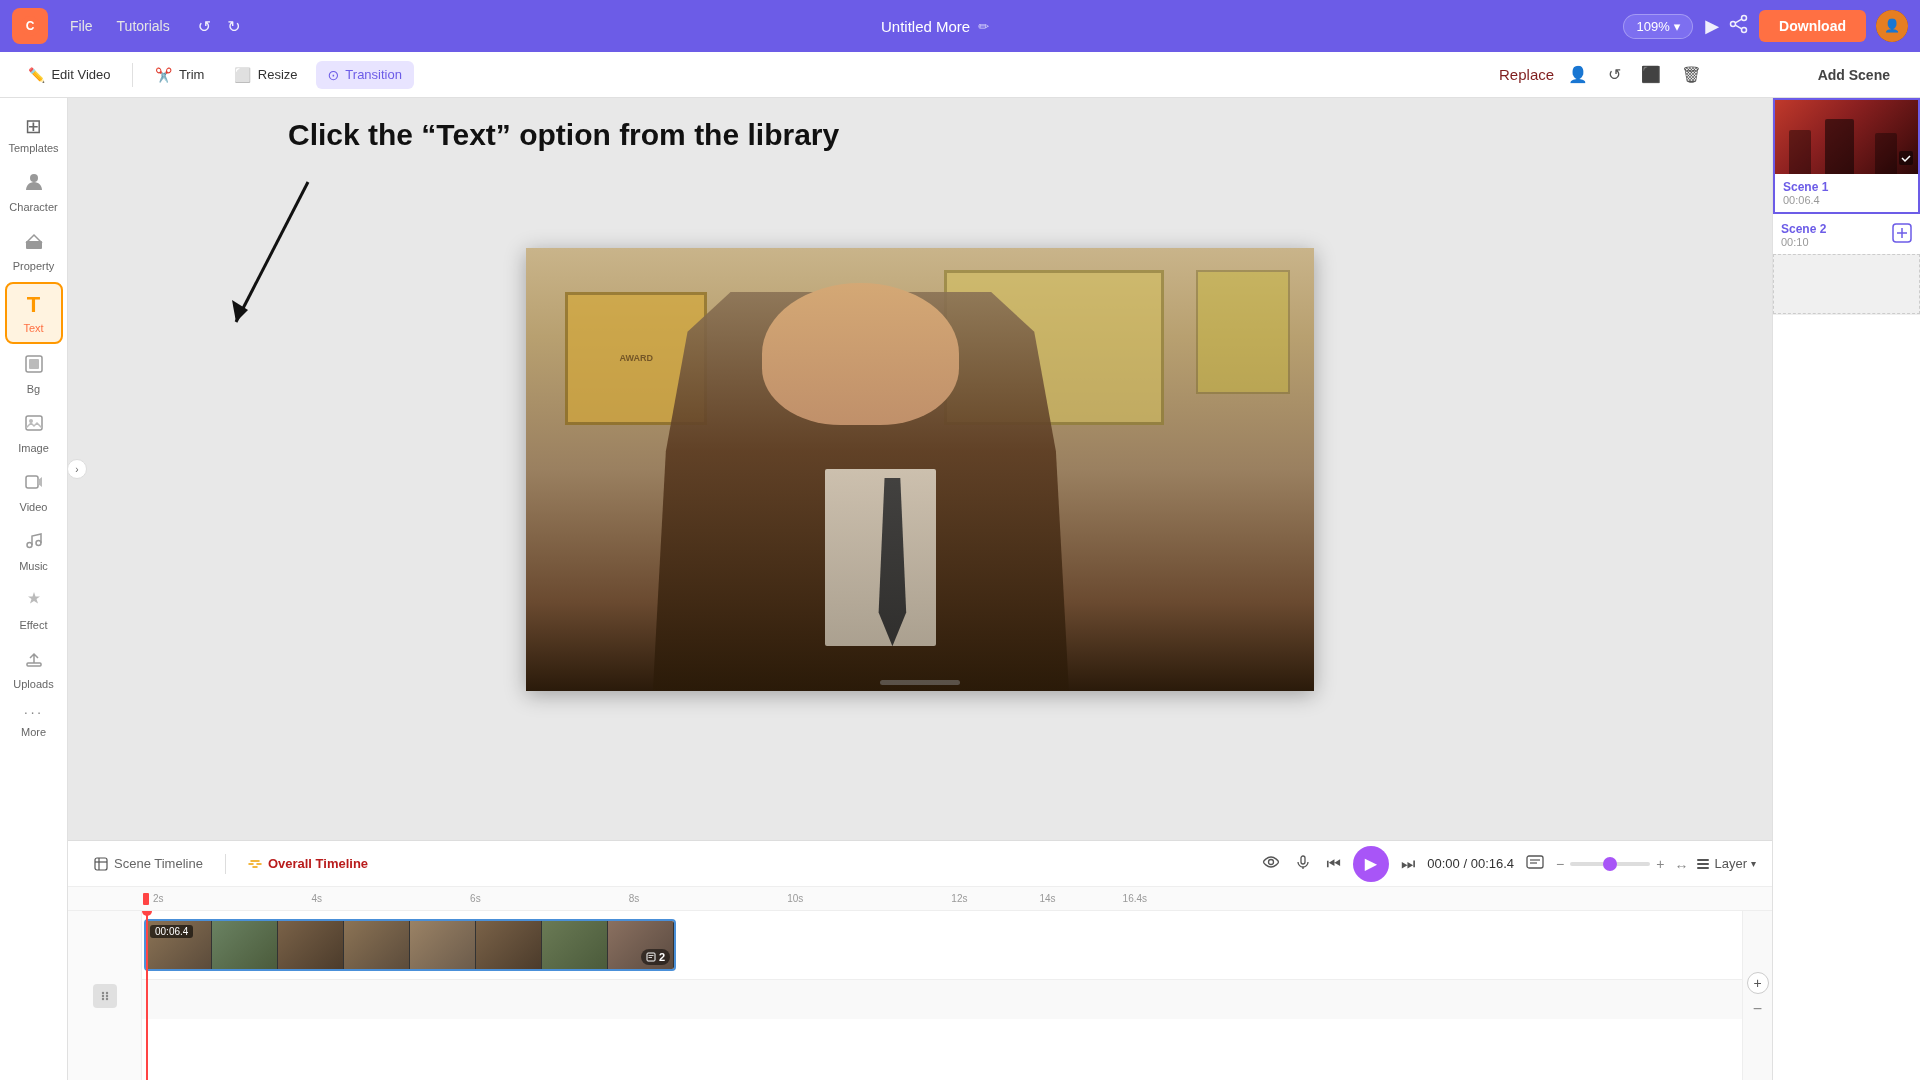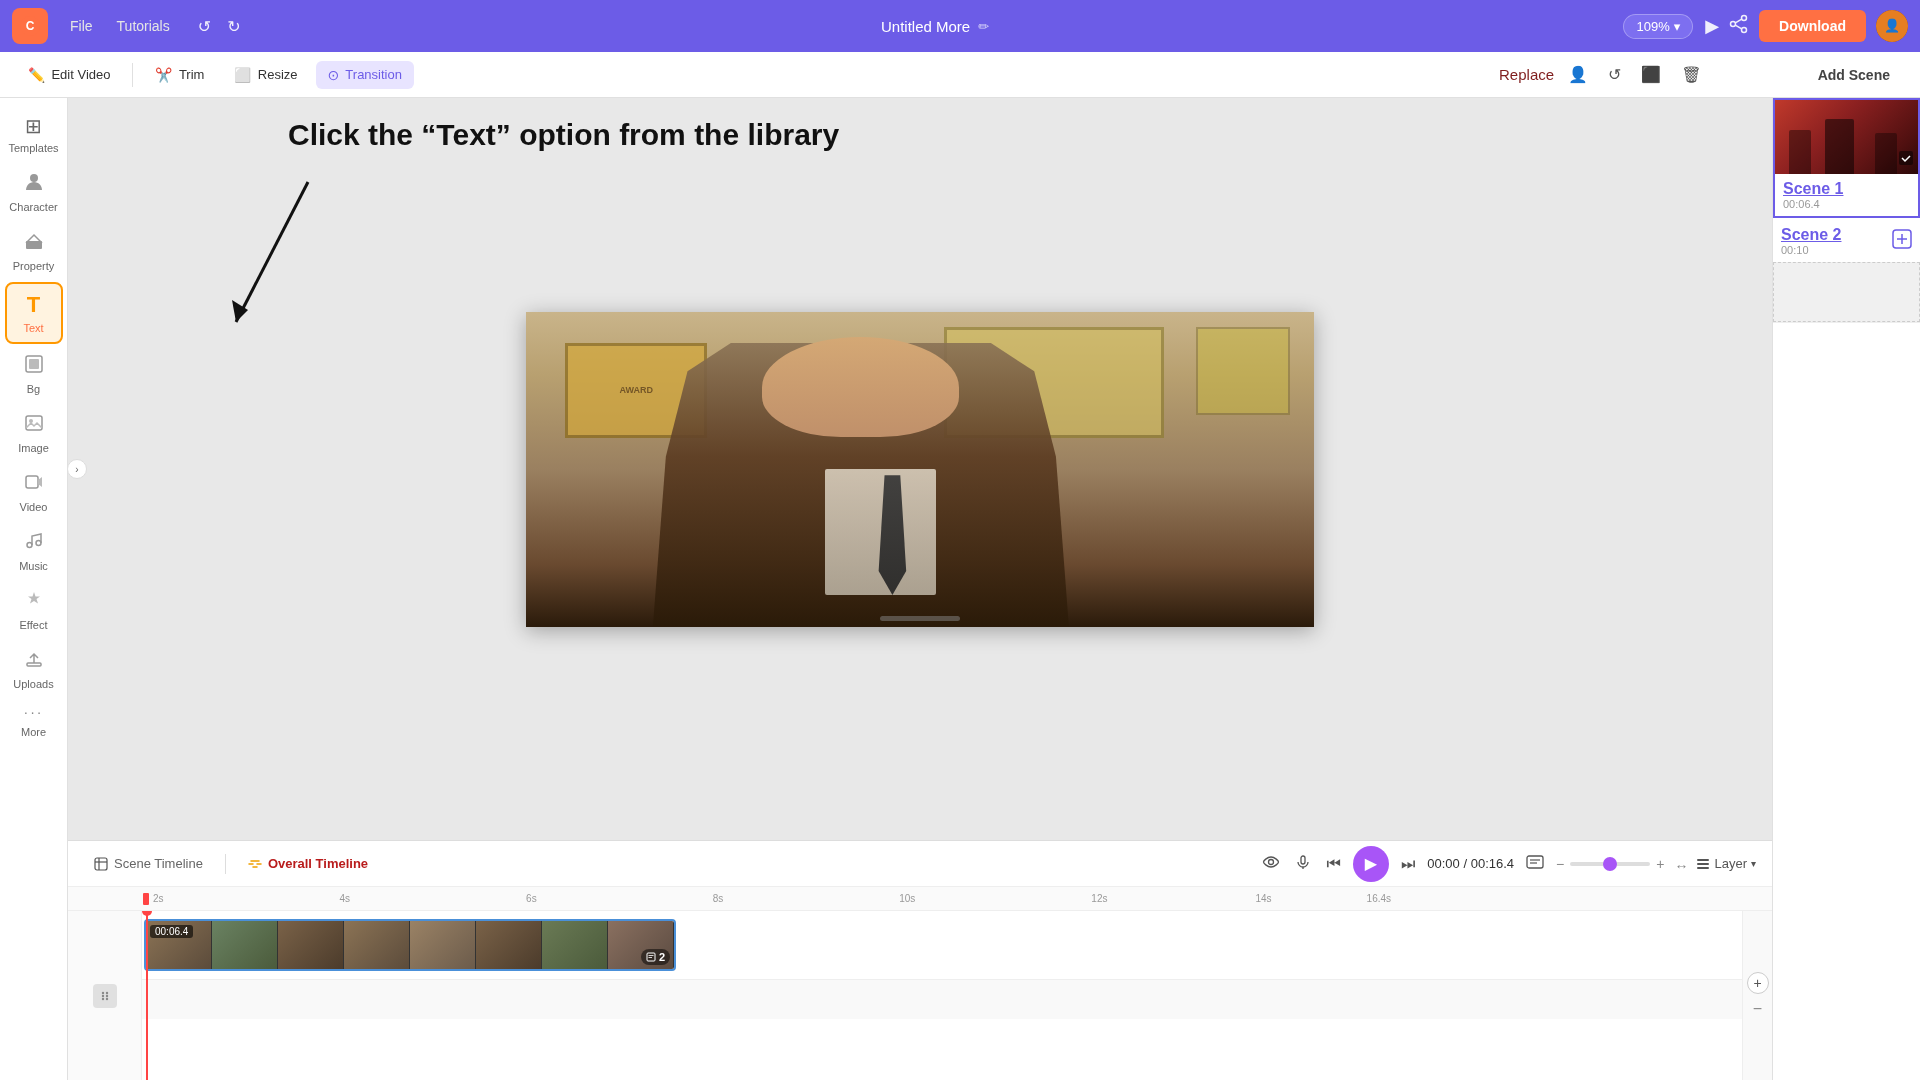--- a/index.html
+++ b/index.html
@@ -62,21 +62,21 @@
 
     
     .content-area { flex: 1; display: flex; flex-direction: column; overflow: hidden; }
 
     
     .video-area {
       flex: 1; display: flex; align-items: center; justify-content: center;
       background: #e8e8e8; position: relative; overflow: hidden;
     }
     .video-container {
-      width: 788px; height: 315px; position: relative; background: #222;
+      width: 788px; height: 443px; position: relative; background: #222;
       box-shadow: 0 4px 20px rgba(0,0,0,0.3);
     }
 
     
     .timeline-area {
       height: 240px; background: white; border-top: 1px solid #ddd; display: flex; flex-direction: column;
     }
     .timeline-header {
       display: flex; align-items: center; padding: 0 16px; height: 46px;
       border-bottom: 1px solid #eee; gap: 12px;
@@ -91,37 +91,37 @@
     .timeline-controls { margin-left: auto; display: flex; align-items: center; gap: 8px; }
     .tl-ctrl-btn { border: none; background: none; cursor: pointer; font-size: 16px; color: #555; padding: 4px; }
     .tl-time { font-size: 13px; color: #333; font-weight: 500; }
     .play-btn { width: 36px; height: 36px; border-radius: 50%; background: #a855f7; border: none; color: white; font-size: 16px; cursor: pointer; display: flex; align-items: center; justify-content: center; }
     .tl-zoom { display: flex; align-items: center; gap: 6px; }
     .tl-zoom-track { width: 80px; height: 4px; background: #ddd; border-radius: 2px; position: relative; }
     .tl-zoom-thumb { width: 14px; height: 14px; border-radius: 50%; background: #a855f7; position: absolute; top: -5px; left: 50%; transform: translateX(-50%); }
     .tl-layer { display: flex; align-items: center; gap: 4px; font-size: 13px; color: #555; }
     .tl-dropdown-arrow { font-size: 10px; }
     .timeline-ruler { height: 24px; background: #fafafa; border-bottom: 1px solid #eee; display: flex; align-items: center; padding: 0 75px 0 75px; position: relative; overflow: hidden; }
-    .ruler-marks { display: flex; align-items: center; width: 100%; gap: 28px; }
+    .ruler-marks { display: flex; align-items: center; width: 100%; }
     .ruler-mark { font-size: 10px; color: #999; flex-shrink: 0; }
     .timeline-tracks { flex: 1; display: flex; overflow: hidden; }
     .tracks-container { flex: 1; position: relative; overflow: hidden; }
     .right-add-track { width: 30px; background: #f9f9f9; border-left: 1px solid #eee; display: flex; flex-direction: column; align-items: center; justify-content: center; gap: 4px; }
     .add-track-btn { width: 22px; height: 22px; border-radius: 50%; border: 1px solid #ccc; background: white; cursor: pointer; font-size: 14px; display: flex; align-items: center; justify-content: center; color: #555; }
     .remove-track-btn { width: 22px; height: 22px; display: flex; align-items: center; justify-content: center; color: #888; font-size: 16px; cursor: pointer; }
 
     
     .right-panel {
       width: 148px; background: white; border-left: 1px solid #e0e0e0;
       display: flex; flex-direction: column; flex-shrink: 0;
     }
     .scene-card { border-bottom: 1px solid #eee; cursor: pointer; }
     .scene-thumbnail { width: 100%; height: 74px; background: #333; position: relative; overflow: hidden; }
     .scene-info { padding: 6px 8px; }
-    .scene-name { font-size: 16px; font-weight: 600; color: #6c5ce7; text-decoration: underline; }
+    .scene-name { font-size: 12px; font-weight: 600; color: #6c5ce7; }
     .scene-duration { font-size: 11px; color: #999; }
     .scene-card-2 { border-bottom: 1px solid #eee; cursor: pointer; }
     .scene-selected { border: 2px solid #6c5ce7; }
 
     
     .expand-arrow { position: absolute; right: -10px; top: 50%; transform: translateY(-50%); z-index: 10; background: white; border: 1px solid #ddd; border-radius: 50%; width: 20px; height: 20px; display: flex; align-items: center; justify-content: center; cursor: pointer; font-size: 10px; color: #666; }
   </style>
 </head>
 <body>
 
@@ -400,21 +400,21 @@
       </div>
 
       <div class="timeline-ruler">
         <div style="width:6px;height:12px;background:#ff4444;border-radius:1px;margin-right:4px;"></div>
         <div class="ruler-marks">
           <span class="ruler-mark" style="margin-right:148px;">2s</span>
           <span class="ruler-mark" style="margin-right:148px;">4s</span>
           <span class="ruler-mark" style="margin-right:148px;">6s</span>
           <span class="ruler-mark" style="margin-right:148px;">8s</span>
           <span class="ruler-mark" style="margin-right:148px;">10s</span>
-          <span class="ruler-mark" style="margin-right:120px;">12s</span>
+          <span class="ruler-mark" style="margin-right:72px;">12s</span>
           <span class="ruler-mark" style="margin-right:67px;">14s</span>
           <span class="ruler-mark">16.4s</span>
         </div>
       </div>
 
       <div class="timeline-tracks">
 
         <div style="width:74px;display:flex;align-items:center;justify-content:center;border-right:1px solid #eee;background:#fafafa;">
           <div style="width:24px;height:24px;background:#e0e0e0;border-radius:4px;display:flex;align-items:center;justify-content:center;cursor:grab;">
             <svg width="12" height="12" viewBox="0 0 12 12">

